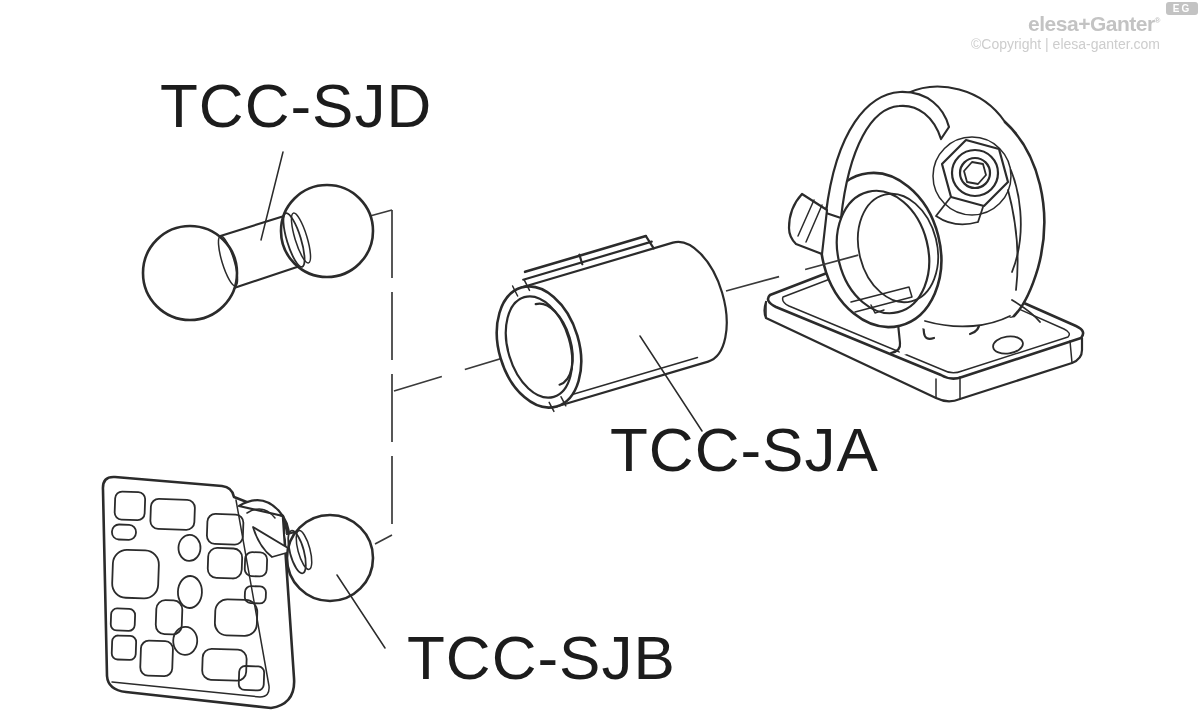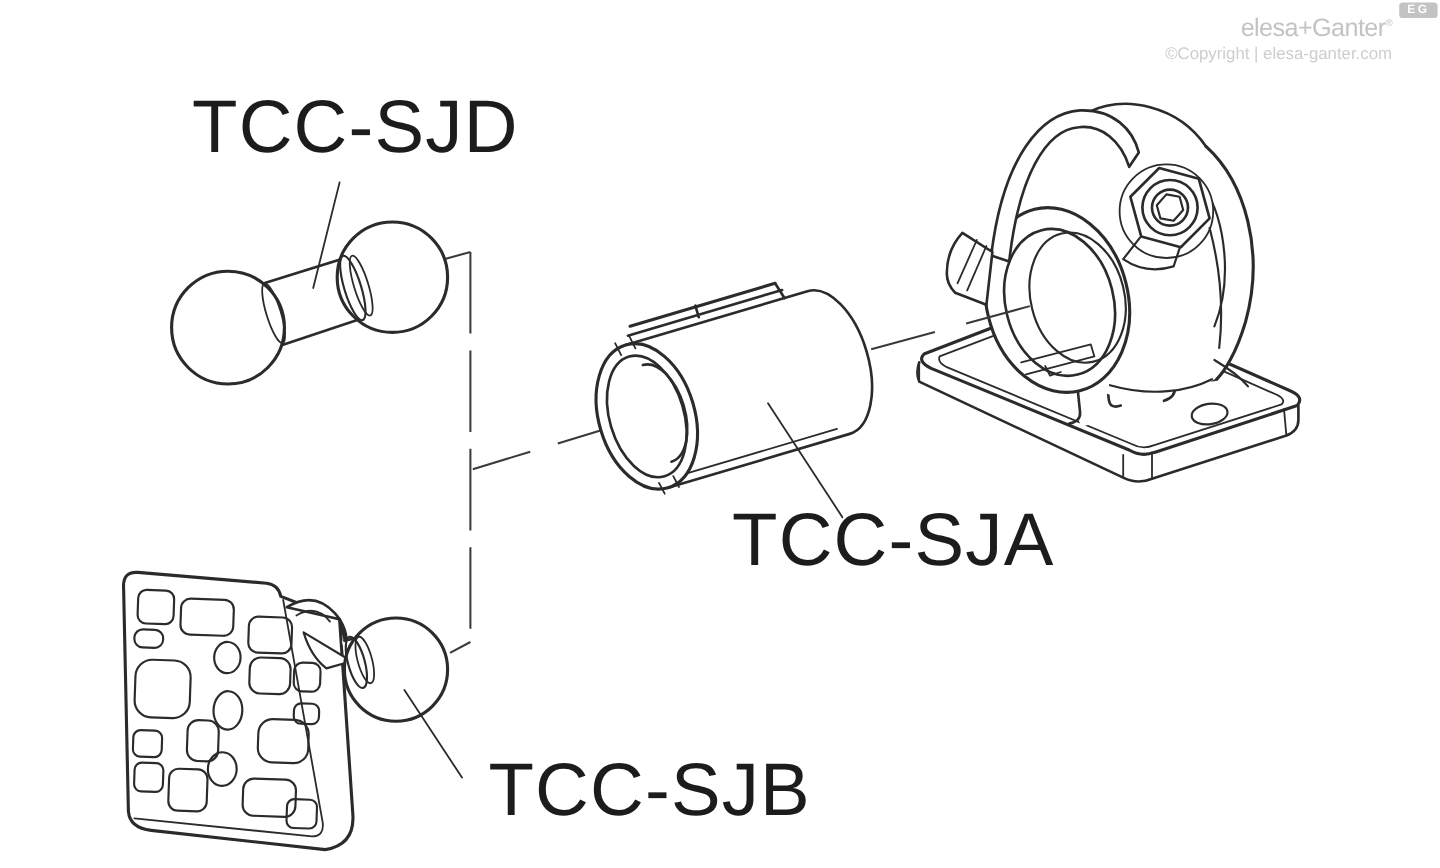--- a/index.html
+++ b/index.html
@@ -10,21 +10,21 @@
   .fw{fill:#ffffff;stroke:#2b2b2b;stroke-width:2.2;stroke-linecap:round;stroke-linejoin:round;}
   .fq{fill:#ffffff;stroke:none;}
   .thin{stroke-width:1.5;}
   .med{stroke-width:1.8;}
   .thick{stroke-width:2.6;}
   .dash{fill:none;stroke:#3a3a3a;stroke-width:1.7;}
   .wm{position:absolute;top:0;right:0;width:200px;height:56px;text-align:right;}
   .wm-badge{position:absolute;top:2px;right:2px;width:32px;height:13px;border-radius:3px;
             background:#c3c3c3;color:#ffffff;font-weight:bold;font-size:10px;line-height:13px;
             text-align:center;letter-spacing:2px;margin-left:16px;}
-  .wm-brand{position:absolute;top:12px;right:40px;font-weight:normal;font-size:21px;color:#c3c3c3;
+  .wm-brand{position:absolute;top:12px;right:40px;font-weight:bold;font-size:21px;color:#c3c3c3;
             letter-spacing:-0.5px;white-space:nowrap;}
   .wm-brand sup{font-size:8px;}
   .wm-copy{position:absolute;top:36px;right:40px;font-size:14px;color:#cdcdcd;white-space:nowrap;}
 </style>
 </head>
 <body>
 
 <div class="stage">
 
   <svg width="1200" height="723" viewBox="0 0 1200 723">

